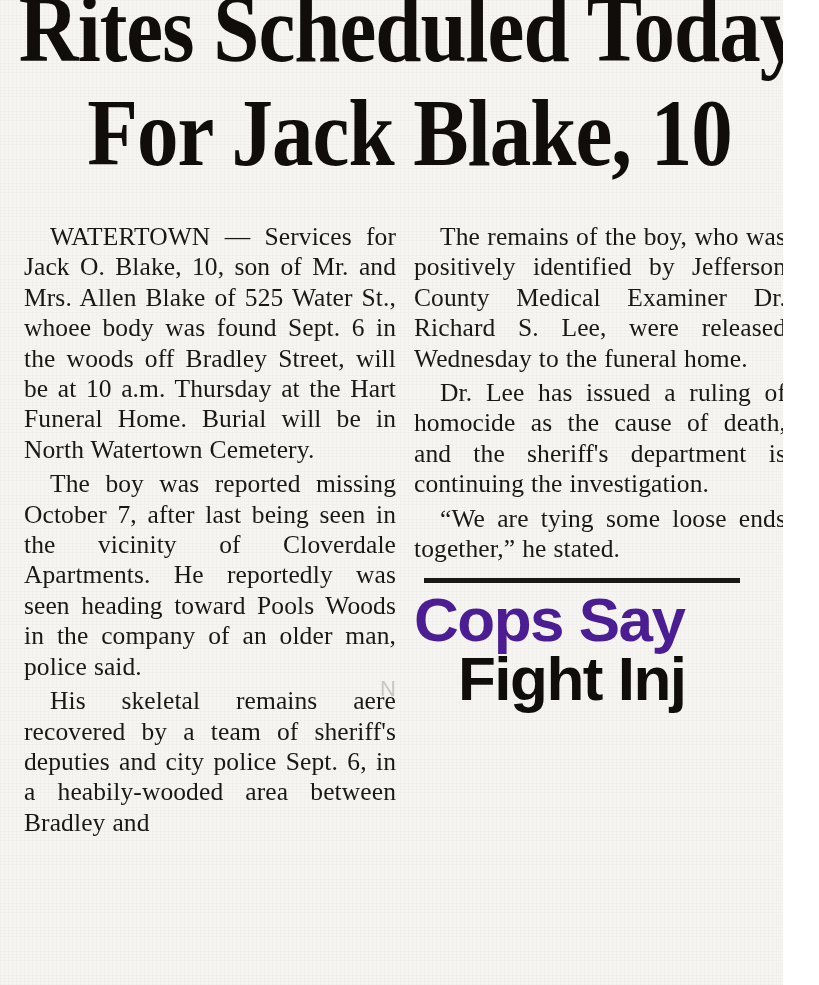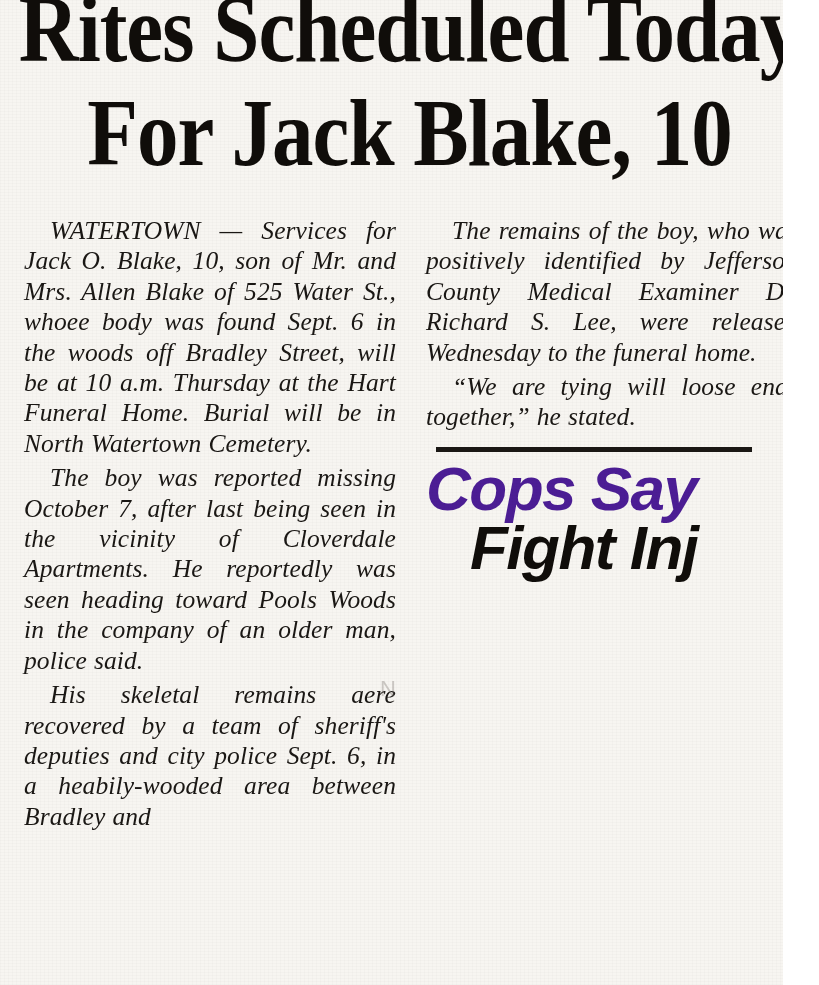--- a/index.html
+++ b/index.html
@@ -53,26 +53,25 @@
     position: absolute;
     left: 0;
     top: 88px;
     width: 819px;
     font-size: 83px;
     transform: scaleY(1.16);
     transform-origin: top center;
   }
   .columns {
     position: absolute;
-    top: 216px;
+    top: 222px;
     left: 24px;
     width: 775px;
     display: flex;
-    gap: 30px;
-    font-style: italic;
+    gap: 18px;
   }
   .col {
     width: 372px;
   }
   .col p {
     margin: 0 0 0 0;
     font-size: 25.5px;
     line-height: 30.4px;
     text-align: justify;
     text-justify: inter-word;
@@ -131,21 +130,22 @@
   <div class="columns">
 
     <div class="col">
       <p class="indent">WATERTOWN — Services for Jack O. Blake, 10, son of Mr. and Mrs. Allen Blake of 525 Water St., whoee body was found Sept. 6 in the woods off Bradley Street, will be at 10 a.m. Thursday at the Hart Funeral Home. Burial will be in North Watertown Cemetery.</p>
       <p class="indent">The boy was reported missing October 7, after last being seen in the vicinity of Cloverdale Apartments. He reportedly was seen heading toward Pools Woods in the company of an older man, police said.</p>
       <p class="indent">His skeletal remains aere recovered by a team of sheriff's deputies and city police Sept. 6, in a heabily-wooded area between Bradley and</p>
     </div>
 
     <div class="col">
       <p class="indent">The remains of the boy, who was positively identified by Jefferson County Medical Examiner Dr. Richard S. Lee, were released Wednesday to the funeral home.</p>
-      <p class="indent">“We are tying will loose ends together,” he stated.</p>
+      <p class="indent">Dr. Lee has issued a ruling of homocide as the cause of death, and the sheriff's department is continuing the investigation.</p>
+      <p class="indent">“We are tying some loose ends together,” he stated.</p>
 
       <hr class="rule">
 
       <div class="subhead">Cops Say</div>
       <div class="subhead-2">Fight Inj</div>
     </div>
 
   </div>
 
   <div class="watermark">N</div>

